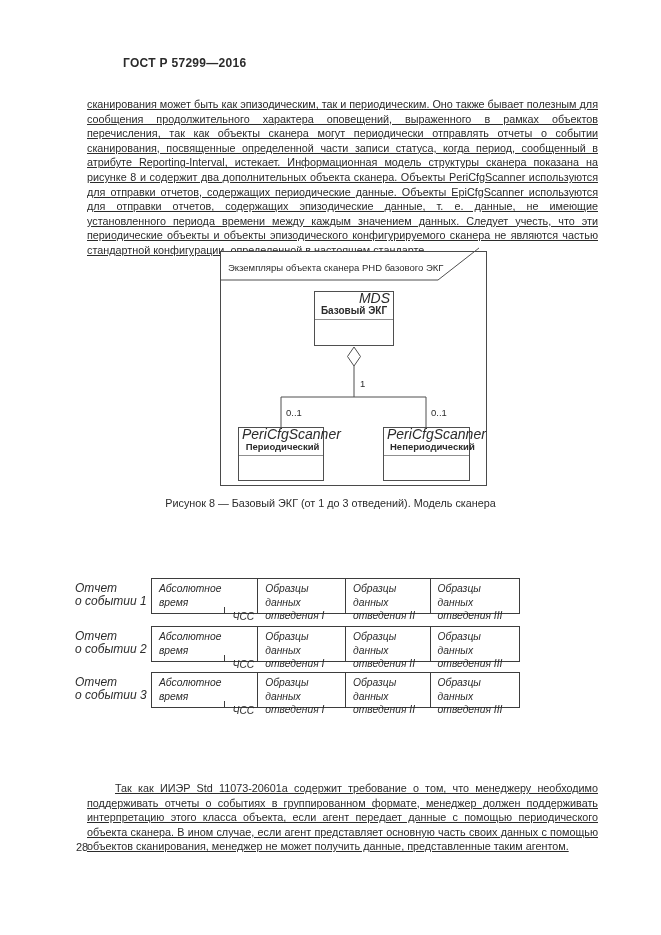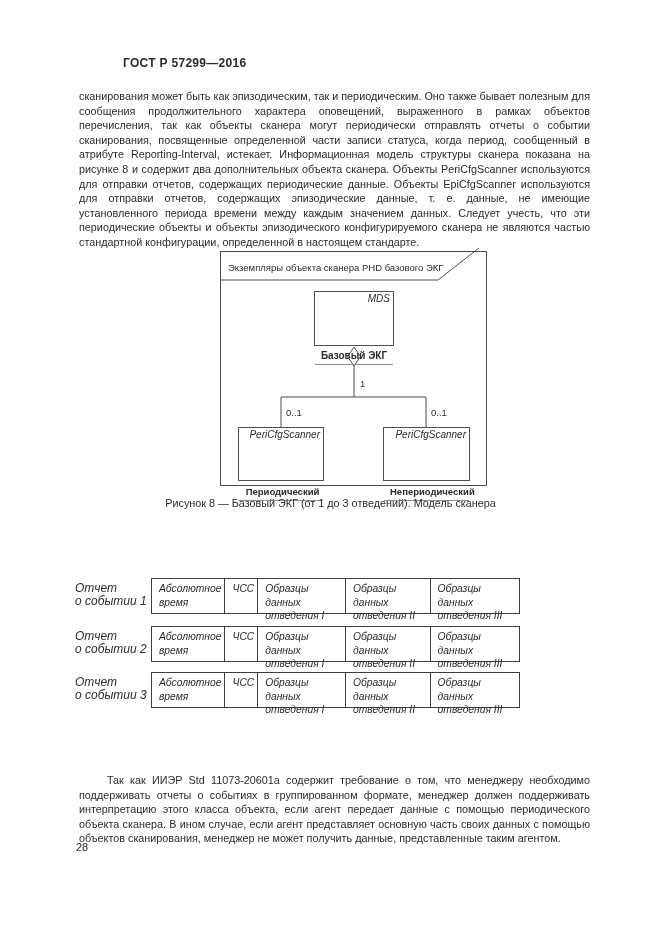--- a/index.html
+++ b/index.html
@@ -8,44 +8,44 @@
     font-family:"Liberation Sans","DejaVu Sans",sans-serif;
     color:#2b2b2b;
   }
   .page{
     position:relative;width:661px;height:935px;background:#ffffff;overflow:hidden;
   }
   .hdr{
     position:absolute;left:77px;top:56px;font-size:12px;font-weight:bold;letter-spacing:.3px;margin-left:46px;
   }
   .body-par{
-    position:absolute;left:75px;width:511px;margin:4px;
-    font-size:10.8px;line-height:14.6px;text-align:justify;
+    position:absolute;left:75px;width:511px;margin:12px;
+    font-size:10.8px;line-height:14.6px;text-align:justify;text-decoration:underline;
   }
   .p1{top:85px;}
   .p2{top:522px;text-indent:28px;}
   .p3{top:769px;text-indent:28px;}
   .pageno{position:absolute;left:76px;top:841px;font-size:11px;}
 
   
   .diagram{
     position:absolute;left:220px;top:251px;width:265px;height:233px;
     border:1px solid #4a4a4a;background:#fff;
   }
   .diagram svg{position:absolute;left:0;top:0;overflow:visible;}
   .frame-label{
     position:absolute;left:7px;top:10px;width:215px;
     font-size:9.5px;line-height:11px;white-space:nowrap;
   }
   .uml-box{
     position:absolute;border:1px solid #4f4f4f;background:#fff;box-sizing:border-box;
   }
   .box-top{border-bottom:1px solid #8f8f8f;padding:1px 3px 2px 3px;}
-  .stereo{font-style:italic;font-size:10px;line-height:11px;text-align:right;}
-  .uml-name{font-weight:bold;font-size:10px;line-height:13px;text-align:center;margin-top:45px;}
+  .stereo{font-style:italic;font-size:14px;line-height:11px;text-align:right;}
+  .uml-name{font-weight:bold;font-size:10px;line-height:13px;text-align:center;}
   .uml-name.lft{text-align:center;padding-left:3px;font-size:9.5px;}
   .mds-box{left:93px;top:39px;width:80px;height:55px;}
   .child-l{left:17px;top:175px;width:86px;height:54px;}
   .child-r{left:162px;top:175px;width:87px;height:54px;}
   .mult{position:absolute;font-size:9.5px;line-height:10px;}
   .mult-1{left:139px;top:127px;}
   .mult-l{left:65px;top:156px;}
   .mult-r{left:210px;top:156px;}
 
   .caption{
@@ -63,21 +63,21 @@
     white-space:pre-line;padding-top:4px;box-sizing:border-box;
   }
   .trow-table{
     display:flex;width:369px;height:36px;border:1px solid #3d3d3d;box-sizing:border-box;background:#fff;font-style:italic;
   }
   .cell{
     box-sizing:border-box;padding:3px 3px 0 7px;
     font-size:10.3px;line-height:13.5px;
   }
   .cell + .cell{border-left:1px solid #3d3d3d;}
-  .c1{width:74px;} .c2{width:35px;} .c3{width:106px;} .c4{width:102px;} .c5{width:108px;}
+  .c1{width:74px;} .c2{width:35px;margin-top:28px;} .c3{width:106px;} .c4{width:102px;} .c5{width:108px;}
 </style>
 </head>
 <body>
 
 <div class="page">
 
   <div class="hdr">ГОСТ Р 57299—2016</div>
 
   <p class="body-par p1">сканирования может быть как эпизодическим, так и периодическим. Оно также бывает полезным для сообщения продолжительного характера оповещений, выраженного в рамках объектов перечисления, так как объекты сканера могут периодически отправлять отчеты о событии сканирования, посвященные определенной части записи статуса, когда период, сообщенный в атрибуте Reporting-Interval, истекает. Информационная модель структуры сканера показана на рисунке 8 и содержит два дополнительных объекта сканера. Объекты PeriCfgScanner используются для отправки отчетов, содержащих периодические данные. Объекты EpiCfgScanner используются для отправки отчетов, содержащих эпизодические данные, т. е. данные, не имеющие установленного периода времени между каждым значением данных. Следует учесть, что эти периодические объекты и объекты эпизодического конфигурируемого сканера не являются частью стандартной конфигурации, определенной в настоящем стандарте.</p>
 

